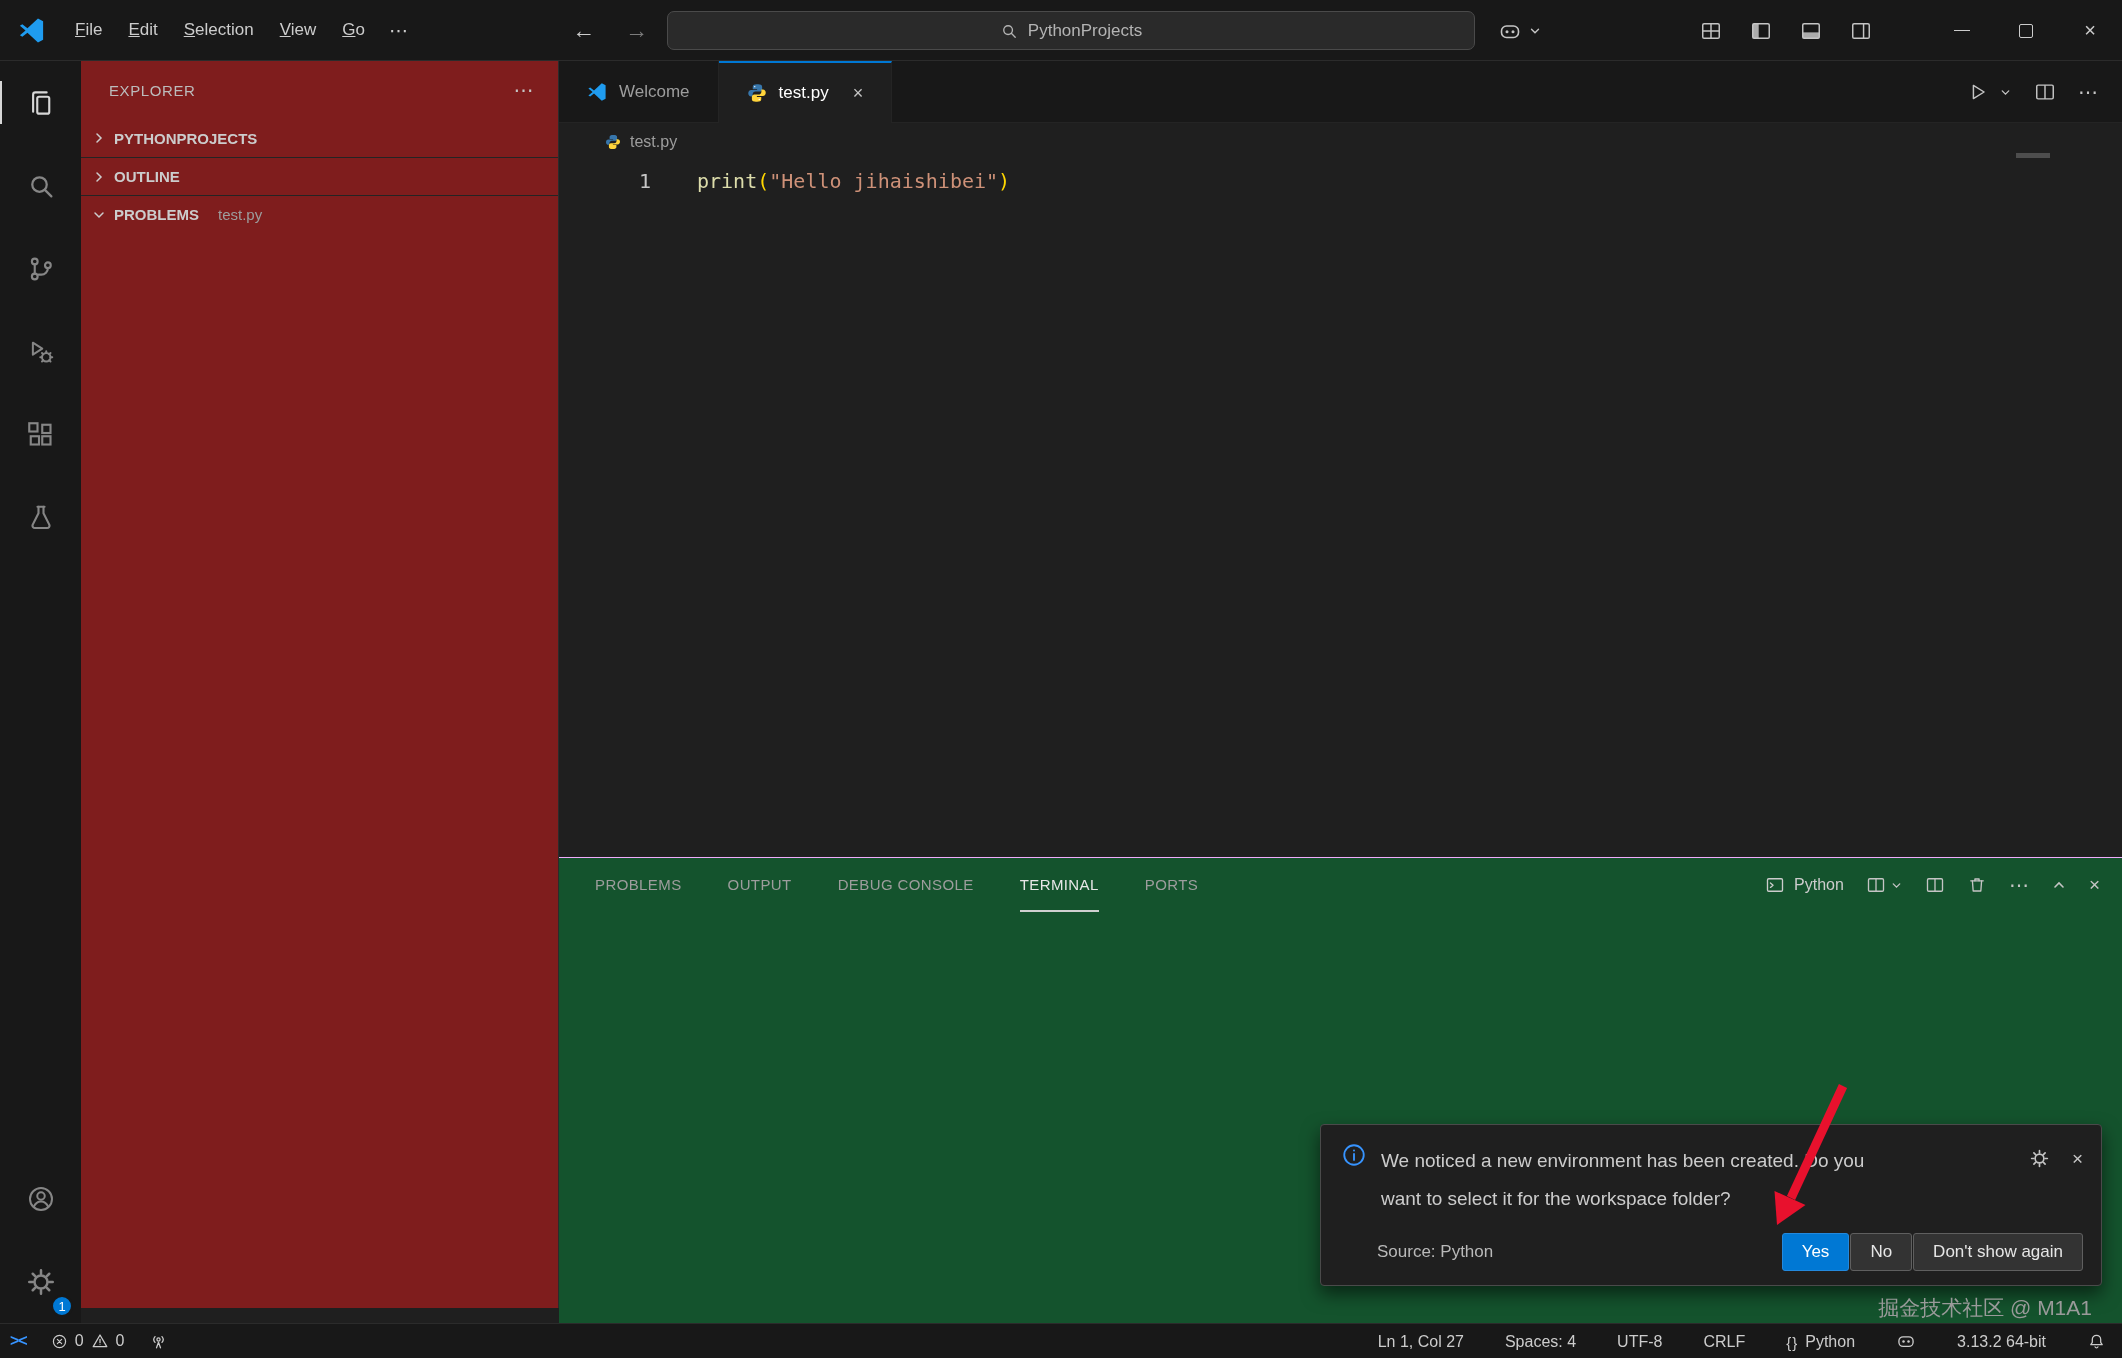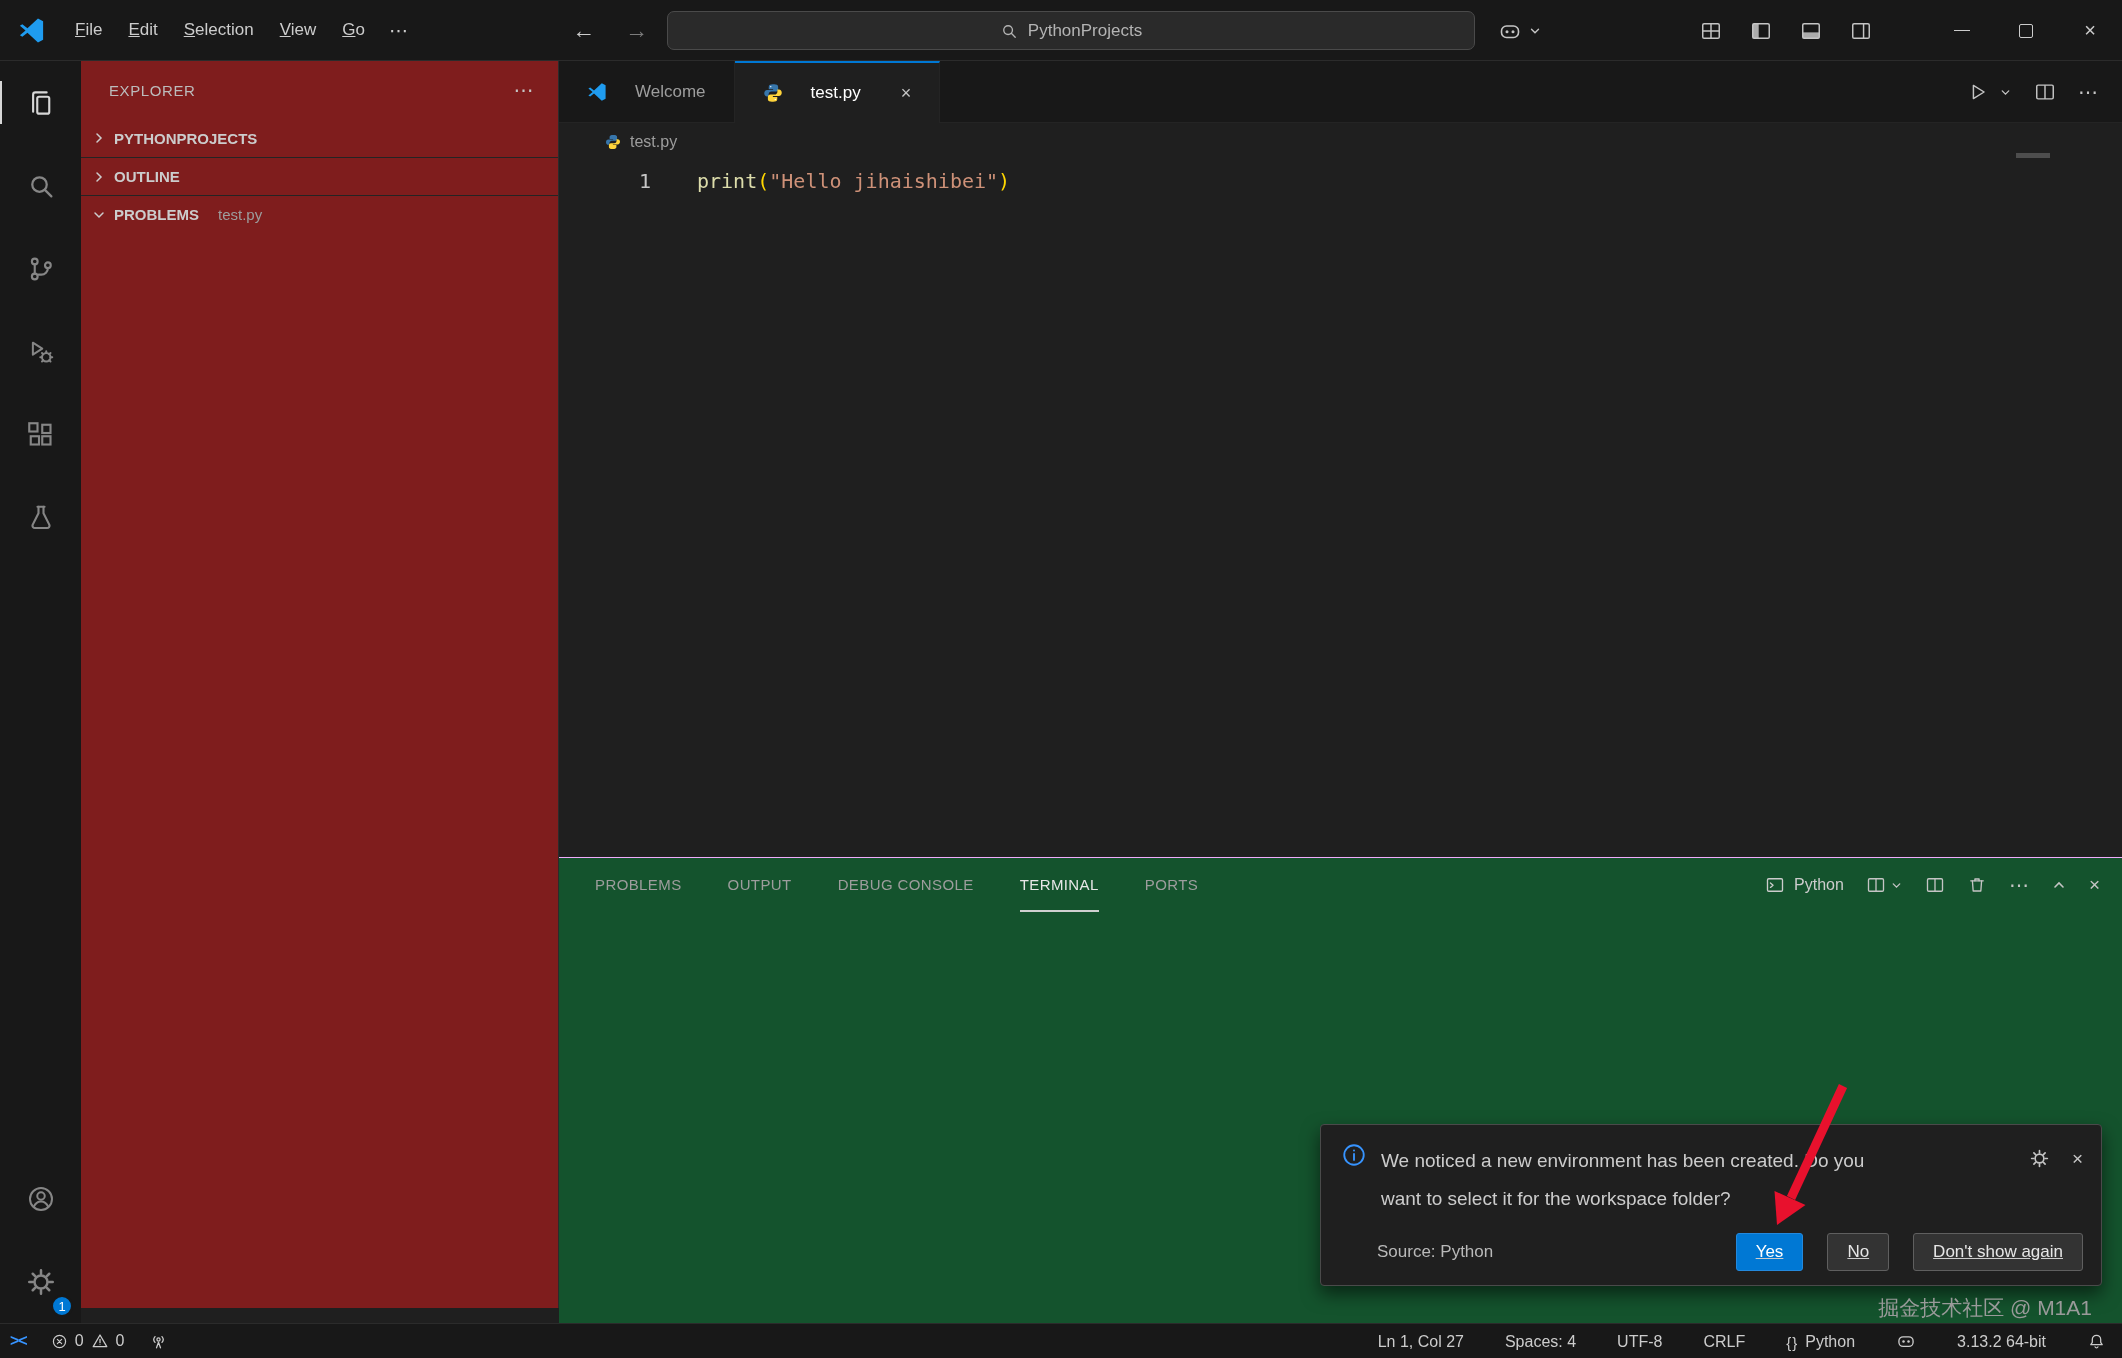--- a/index.html
+++ b/index.html
@@ -51,21 +51,21 @@
              color:#cccccc; border-top:1px solid #242424; }
   .section .desc { font-weight:400; color:#9d9d9d; margin-left:12px; font-size:15px; }
   .tl-item { height:38px; background:#37373d; display:flex; align-items:center; padding:0 28px 0 40px;
              color:#e8e8e8; font-size:17px; gap:13px; }
   .tl-time { margin-left:auto; color:#a6a6a6; font-size:15px; }
 
   
   #editor { position:absolute; left:559px; top:61px; right:0; height:796px; background:#1f1f1f; }
   .tabstrip { position:relative; height:62px; background:#181818; display:flex; }
   .tabstrip::after { content:""; position:absolute; left:0; right:0; bottom:0; height:1px; background:#242424; z-index:1; }
-  .tab { display:flex; align-items:center; gap:28px; padding:0 28px; font-size:17px; color:#9d9d9d;
+  .tab { display:flex; align-items:center; gap:12px; padding:0 28px; font-size:17px; color:#9d9d9d;
          border-right:1px solid #242424; position:relative; z-index:0; }
   .tab.active { background:#1f1f1f; color:#ffffff; border-top:2px solid #0078d4; z-index:2; }
   .closex { margin-left:12px; font-size:18px; color:#c5c5c5; }
   .editor-actions { margin-left:auto; display:flex; align-items:center; gap:10px; padding-right:24px; color:#c5c5c5; }
   .ea-more { font-size:20px; margin-left:12px; }
   .breadcrumb { height:38px; display:flex; align-items:center; gap:9px; padding-left:46px; color:#9d9d9d; font-size:16px; }
   .code-area { position:relative; padding-top:7px; font-size:20px; line-height:27px; }
   .code-line { display:flex; white-space:pre; }
   .ln { width:92px; text-align:right; color:#c6c6c6; }
   .code-text { margin-left:46px; }
@@ -90,21 +90,21 @@
 
   
   #toast { position:absolute; left:1320px; top:1124px; width:782px; height:162px; background:#1f1f1f;
            border:1px solid #4a4a4a; border-radius:4px; box-shadow:0 8px 18px rgba(0,0,0,.55); z-index:5; }
   .toast-row { display:flex; align-items:flex-start; padding:17px 18px 0 20px; }
   .toast-msg { width:586px; margin-left:14px; font-size:19px; line-height:38px; color:#cccccc; }
   .toast-icons { margin-left:auto; display:flex; gap:22px; color:#c5c5c5; padding-top:6px; }
   .toast-close { font-size:19px; }
   .toast-foot { position:absolute; left:20px; right:18px; bottom:14px; display:flex; align-items:center; }
   .toast-src { color:#b9b9b9; font-size:17px;margin-left:36px; }
-  .btns { margin-left:auto; display:flex; gap:24px;text-decoration:underline; }
+  .btns { margin-left:auto; display:flex; gap:1px; }
   .btn { height:38px; display:flex; align-items:center; padding:0 19px; font-size:17px; border-radius:3px; }
   .btn.primary { background:#0078d4; color:#ffffff; border:1px solid #2389dd; }
   .btn.secondary { background:#333333; color:#e6e6e6; border:1px solid #5f5f5f; }
 
   #arrow { position:absolute; left:1725px; top:1080px; z-index:9; pointer-events:none; }
   #watermark { position:absolute; right:30px; top:1294px; font-size:21px; color:#9a9a9a; z-index:6; }
 
   
   #statusbar { position:absolute; left:0; right:0; bottom:0; height:35px; background:#181818; border-top:1px solid #2b2b2b;
                display:flex; align-items:center; font-size:16px; color:#cccccc; padding:0 16px 0 10px; z-index:7; }

